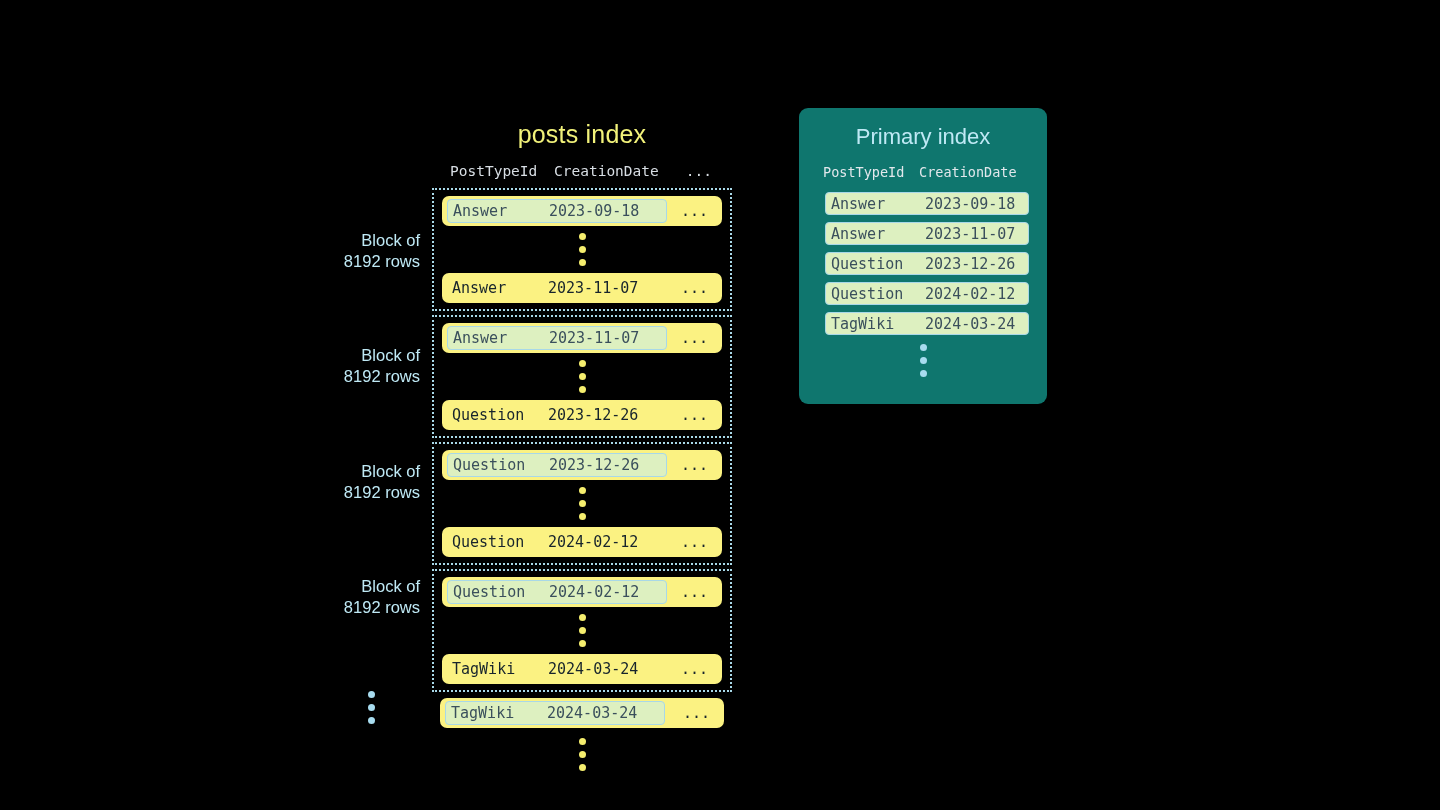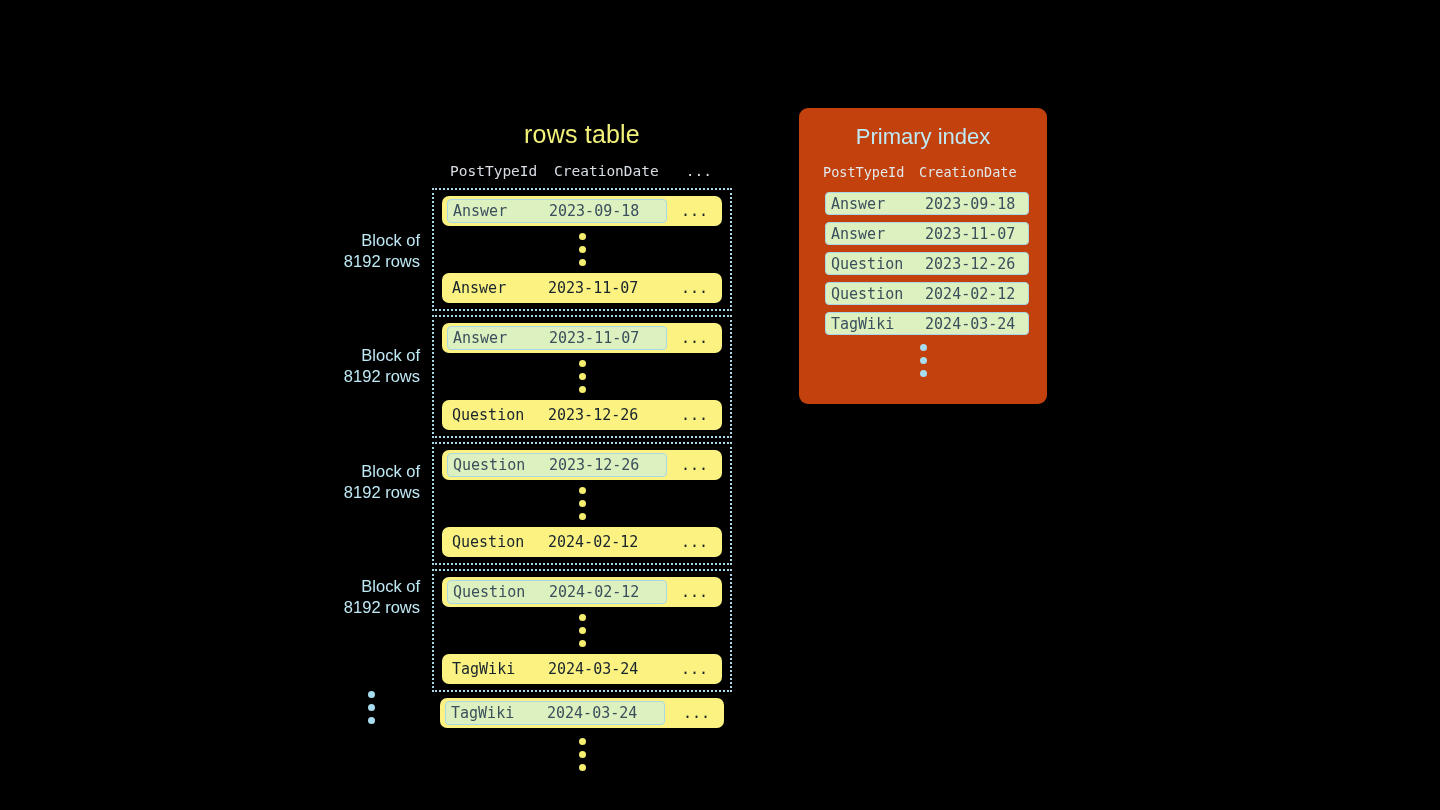--- a/index.html
+++ b/index.html
@@ -125,21 +125,21 @@
     left: 368px;
     top: 684px;
   }
 
   
   #primary-index {
     position: absolute;
     left: 799px;
     top: 108px;
     width: 248px;
-    background: #c2410c;
+    background: #0f766e;
     border-radius: 9px;
     padding: 16px 14px 20px 14px;
     box-sizing: border-box;
   }
   #index-title {
     font-size: 22px;
     color: #bfe9f5;
     text-align: center;
     margin-bottom: 14px;
   }
@@ -193,21 +193,21 @@
 </div>
 
 <div class="vdots blue" id="left-dots">
   <i></i>
   <i></i>
   <i></i>
 </div>
 
 <div id="posts-table">
 
-  <div id="posts-title">rows table</div>
+  <div id="posts-title">posts index</div>
 
   <div class="col-header">
     <span class="h-type">PostTypeId</span>
     <span class="h-date">CreationDate</span>
     <span class="h-ell">...</span>
   </div>
 
   <div class="block">
     <div class="trow highlight">
       <span class="keypart">

